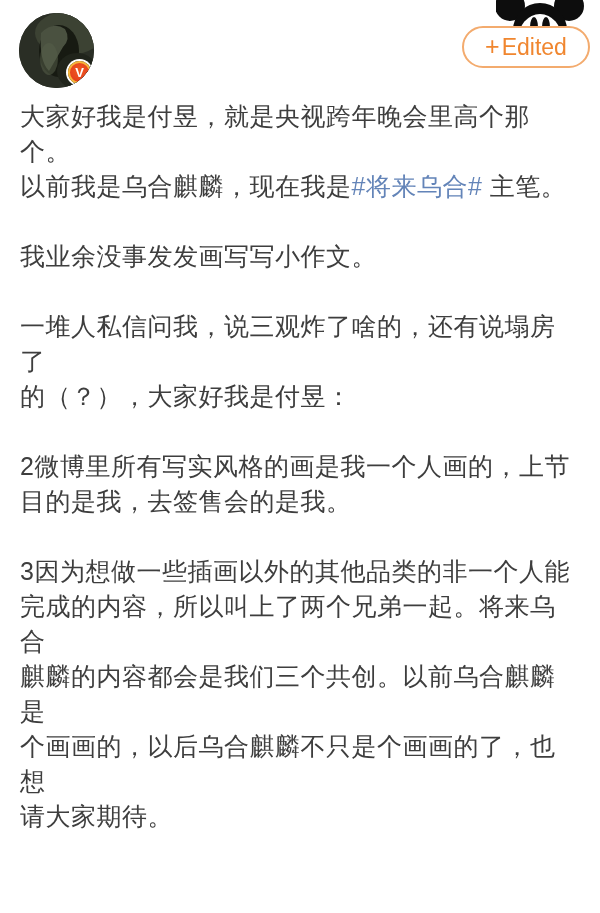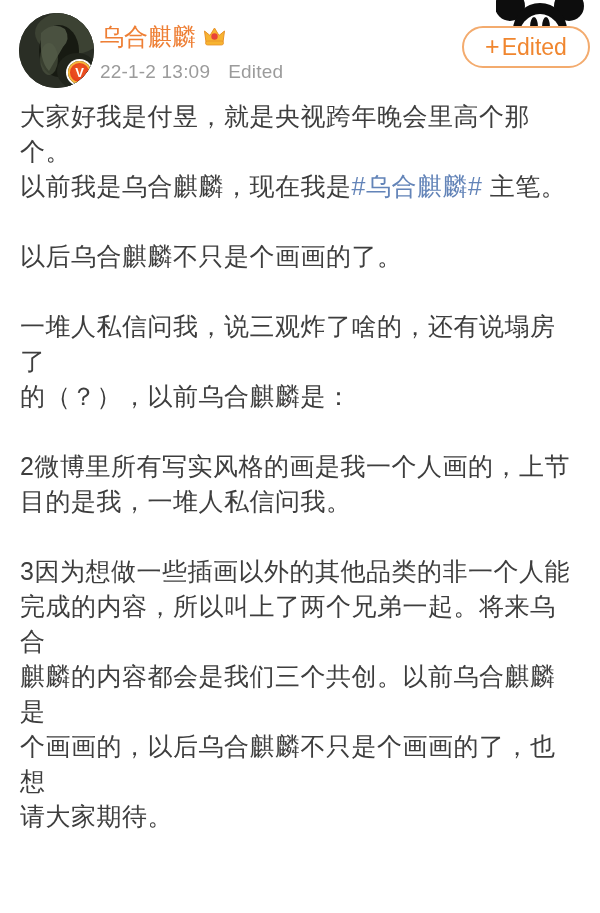--- a/index.html
+++ b/index.html
@@ -96,36 +96,20 @@
         <ellipse cx="40" cy="38" rx="20" ry="26" fill="#171a12"></ellipse>
         <path d="M22 20 Q34 8 46 16 Q52 26 44 34 L30 58 Q20 48 22 20 Z" fill="#4a5140"></path>
         <ellipse cx="30" cy="46" rx="9" ry="16" fill="#565e49" opacity="0.55"></ellipse>
         <ellipse cx="58" cy="58" rx="20" ry="18" fill="#20241b"></ellipse>
       </svg>
       <div class="v-badge">
         <span>V</span>
       </div>
     </div>
 
-    <div class="user-meta">
-      <div class="username-row">
-        <span class="username">乌合麒麟</span>
-        <span class="crown-icon">
-          <svg width="23" height="21" viewBox="0 0 23 21">
-            <path d="M3 16 L1.5 5 L7 9.5 L11.5 2 L16 9.5 L21.5 5 L20 16 Z" fill="#f7b431" stroke="#e8922a" stroke-width="1"></path>
-            <rect x="2.5" y="15" width="18" height="4" rx="2" fill="#f7b431" stroke="#e8922a" stroke-width="0.8"></rect>
-            <circle cx="11.5" cy="10.5" r="3.2" fill="#e8433a"></circle>
-          </svg>
-        </span>
-      </div>
-      <div class="meta-row">
-        <span>22-1-2 13:09</span>
-        <span>Edited</span>
-      </div>
-    </div>
 
     <div class="mickey">
       <svg width="90" height="32" viewBox="0 0 90 32">
         <circle cx="14" cy="6" r="15" fill="#0d0d0d"></circle>
         <circle cx="73" cy="6" r="15" fill="#0d0d0d"></circle>
         <circle cx="44" cy="30" r="27" fill="#0d0d0d"></circle>
         <ellipse cx="44" cy="40" rx="22" ry="26" fill="#ffffff"></ellipse>
         <ellipse cx="38" cy="27" rx="4" ry="10" fill="#0d0d0d"></ellipse>
         <ellipse cx="50" cy="27" rx="4" ry="10" fill="#0d0d0d"></ellipse>
       </svg>
@@ -133,26 +117,26 @@
 
     <button class="follow-btn">
       <span class="plus">+</span>
       <span>Edited</span>
     </button>
 
   </div>
 
   <div class="content">
     <p><span>大家好我是付昱，就是央视跨年晚会里高个那个。
-以前我是乌合麒麟，现在我是</span><a class="hashtag">#乌合麒麟#</a><span> 主笔。</span></p>
-    <p>以后乌合麒麟不只是个画画的了。</p>
+以前我是乌合麒麟，现在我是</span><a class="hashtag">#将来乌合#</a><span> 主笔。</span></p>
+    <p>我业余没事发发画写写小作文。</p>
     <p>一堆人私信问我，说三观炸了啥的，还有说塌房了
-的（？），以前乌合麒麟是：</p>
+的（？），大家好我是付昱：</p>
     <p>2微博里所有写实风格的画是我一个人画的，上节
-目的是我，一堆人私信问我。</p>
+目的是我，去签售会的是我。</p>
     <p>3因为想做一些插画以外的其他品类的非一个人能
 完成的内容，所以叫上了两个兄弟一起。将来乌合
 麒麟的内容都会是我们三个共创。以前乌合麒麟是
 个画画的，以后乌合麒麟不只是个画画的了，也想
 请大家期待。</p>
 
   </div>
 
 </div>
 

